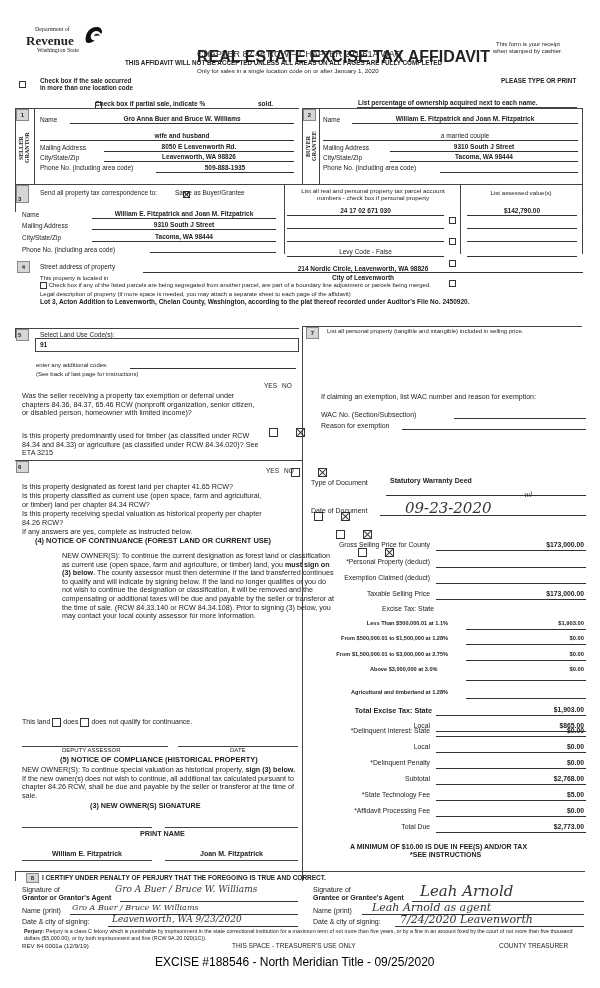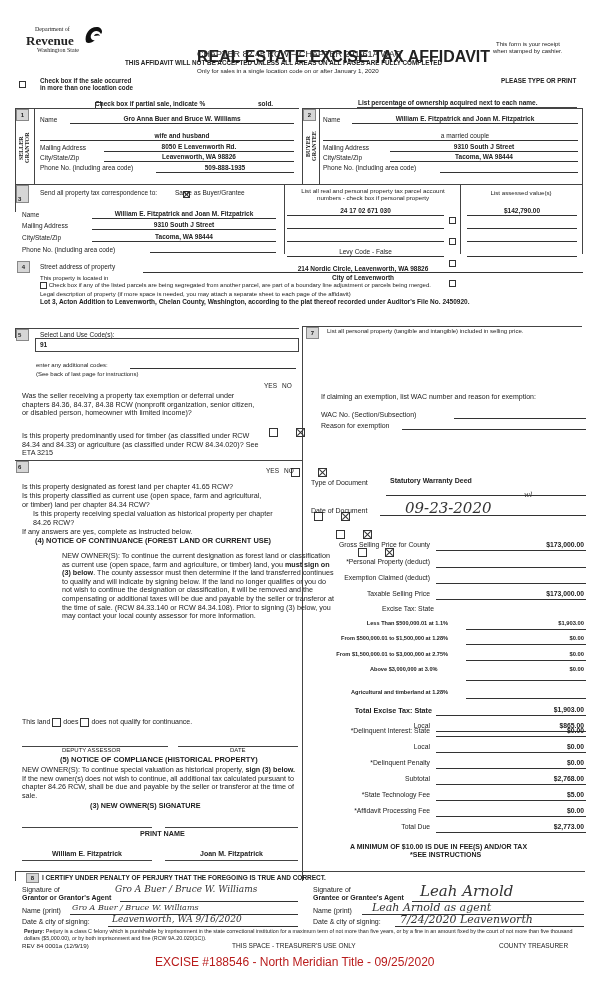--- a/index.html
+++ b/index.html
@@ -179,39 +179,39 @@
 <div class="secnum" style="left:16px;top:329px;text-align:left;padding-left:1px;">5</div>
 <div class="lbl" style="left:40px;top:331px;">Select Land Use Code(s):</div>
 <div class="abs" style="left:35px;top:338px;width:264px;height:14px;border:1px solid #444;"></div>
 <div class="lbl b" style="left:40px;top:341px;">91</div>
 <div class="lbl" style="left:36px;top:362px;font-size:6px;">enter any additional codes:</div>
 <div class="line" style="left:130px;top:368px;width:166px;"></div>
 <div class="lbl" style="left:36px;top:371px;font-size:6px;">(See back of last page for instructions)</div>
 
 <div class="lbl" style="left:264px;top:382px;font-size:6.5px;">YES</div>
 <div class="lbl" style="left:282px;top:382px;font-size:6.5px;">NO</div>
-<div class="para" style="left:22px;top:392px;width:240px;">Was the seller receiving a property tax exemption or deferral under chapters 84.36, 84.37, 84.38 RCW (nonprofit organization, senior citizen, or disabled person, homeowner with limited income)?</div>
+<div class="para" style="left:22px;top:392px;width:240px;">Was the seller receiving a property tax exemption or deferral under chapters 84.36, 84.37, 65.46 RCW (nonprofit organization, senior citizen, or disabled person, homeowner with limited income)?</div>
 <span class="cb cbbig abs" style="left:269px;top:390px;"></span>
 <span class="cb cbbig x abs" style="left:285px;top:390px;"></span>
 <div class="para" style="left:22px;top:432px;width:240px;">Is this property predominantly used for timber (as classified under RCW 84.34 and 84.33) or agriculture (as classified under RCW 84.34.020)? See ETA 3215</div>
 <span class="cb cbbig abs" style="left:269px;top:430px;"></span>
 <span class="cb cbbig x abs" style="left:285px;top:430px;"></span>
 
 
 <div class="hline" style="left:15px;top:460px;width:287px;"></div>
 <div class="secnum" style="left:16px;top:461px;text-align:left;padding-left:1px;">6</div>
 <div class="lbl" style="left:266px;top:467px;font-size:6.5px;">YES</div>
 <div class="lbl" style="left:284px;top:467px;font-size:6.5px;">NO</div>
 <span class="cb cbbig abs" style="left:270px;top:474px;"></span>
 <span class="cb cbbig x abs" style="left:286px;top:474px;"></span>
 <div class="para" style="left:22px;top:483px;width:250px;">Is this property designated as forest land per chapter 41.65 RCW?</div>
 <div class="para" style="left:22px;top:492px;width:240px;">Is this property classified as current use (open space, farm and agricultural, or timber) land per chapter 84.34 RCW?</div>
 <span class="cb cbbig abs" style="left:270px;top:492px;"></span>
 <span class="cb cbbig x abs" style="left:286px;top:492px;"></span>
-<div class="para" style="left:22px;top:510px;width:240px;margin-left:11px;">Is this property receiving special valuation as historical property per chapter 84.26 RCW?</div>
+<div class="para" style="left:22px;top:510px;width:240px;">Is this property receiving special valuation as historical property per chapter 84.26 RCW?</div>
 <span class="cb cbbig abs" style="left:270px;top:510px;"></span>
 <span class="cb cbbig x abs" style="left:286px;top:510px;"></span>
 <div class="para" style="left:22px;top:528px;">If any answers are yes, complete as instructed below.</div>
 <div class="para b" style="left:35px;top:537px;font-size:7.4px;">(4) NOTICE OF CONTINUANCE (FOREST LAND OR CURRENT USE)</div>
 <div class="para" style="left:22px;top:552px;width:276px;margin-left:40px;">
   <span>NEW OWNER(S): To continue the current designation as forest land or classification as current use (open space, farm and agriculture, or timber) land, you </span><b>must sign on (3) below</b><span>. The county assessor must then determine if the land transferred continues to qualify and will indicate by signing below. If the land no longer qualifies or you do not wish to continue the designation or classification, it will be removed and the compensating or additional taxes will be due and payable by the seller or transferor at the time of sale. (RCW 84.33.140 or RCW 84.34.108). Prior to signing (3) below, you may contact your local county assessor for more information.</span>
 </div>
 
 <div class="abs" style="left:22px;top:718px;font-size:7px;">
   <span>This land</span>
@@ -361,37 +361,37 @@
 <div class="lbl b" style="left:42px;top:874px;font-size:6.5px;">I CERTIFY UNDER PENALTY OF PERJURY THAT THE FOREGOING IS TRUE AND CORRECT.</div>
 
 <div class="lbl" style="left:22px;top:886px;font-size:7px;">Signature of</div>
 <div class="lbl b" style="left:22px;top:894px;font-size:7px;">Grantor or Grantor's Agent</div>
 <div class="lbl hand" style="left:115px;top:884px;font-size:9px;">Gro A Buer / Bruce W. Williams</div>
 <div class="line" style="left:120px;top:901px;width:178px;"></div>
 <div class="lbl" style="left:22px;top:907px;font-size:7px;">Name (print)</div>
 <div class="lbl hand" style="left:72px;top:903px;font-size:8px;">Gro A Buer / Bruce W. Williams</div>
 <div class="line" style="left:70px;top:914px;width:228px;"></div>
 <div class="lbl" style="left:22px;top:918px;font-size:7px;">Date &amp; city of signing:</div>
-<div class="lbl hand" style="left:112px;top:914px;font-size:9px;">Leavenworth, WA  9/16/2020</div>
+<div class="lbl hand" style="left:112px;top:914px;font-size:9px;">Leavenworth, WA  9/23/2020</div>
 <div class="line" style="left:108px;top:926px;width:190px;"></div>
 
 <div class="lbl" style="left:313px;top:886px;font-size:7px;">Signature of</div>
 <div class="lbl b" style="left:313px;top:894px;font-size:7px;">Grantee or Grantee's Agent</div>
 <div class="lbl hand" style="left:420px;top:882px;font-size:15px;">Leah Arnold</div>
 <div class="line" style="left:412px;top:901px;width:172px;"></div>
 <div class="lbl" style="left:313px;top:907px;font-size:7px;">Name (print)</div>
 <div class="lbl hand" style="left:372px;top:901px;font-size:11px;">Leah Arnold as agent</div>
 <div class="line" style="left:362px;top:914px;width:222px;"></div>
 <div class="lbl" style="left:313px;top:918px;font-size:7px;">Date &amp; city of signing:</div>
 <div class="lbl hand" style="left:400px;top:913px;font-size:11px;">7/24/2020 Leavenworth</div>
 <div class="line" style="left:395px;top:926px;width:189px;"></div>
 
 <div class="lbl" style="left:24px;top:928px;width:562px;font-size:5.4px;line-height:6.5px;">
   <b>Perjury:</b><span> Perjury is a class C felony which is punishable by imprisonment in the state correctional institution for a maximum term of not more than five years, or by a fine in an amount fixed by the court of not more than five thousand dollars ($5,000.00), or by both imprisonment and fine (RCW 9A.20.020(1C)).</span>
 </div>
 <div class="lbl" style="left:22px;top:942px;font-size:6.2px;">REV 84 0001a (12/9/19)</div>
 <div class="lbl" style="left:232px;top:942px;font-size:6.5px;">THIS SPACE - TREASURER'S USE ONLY</div>
 <div class="lbl" style="left:499px;top:942px;font-size:6.5px;">COUNTY TREASURER</div>
 
-<div class="abs" style="left:155px;top:955px;font-size:12px;color:#b91c1c;">EXCISE #188546 - North Meridian Title - 09/25/2020</div>
+<div class="abs" style="left:155px;top:955px;font-size:12px;color:#000000;">EXCISE #188546 - North Meridian Title - 09/25/2020</div>
 
 
 
 
 </body></html>

